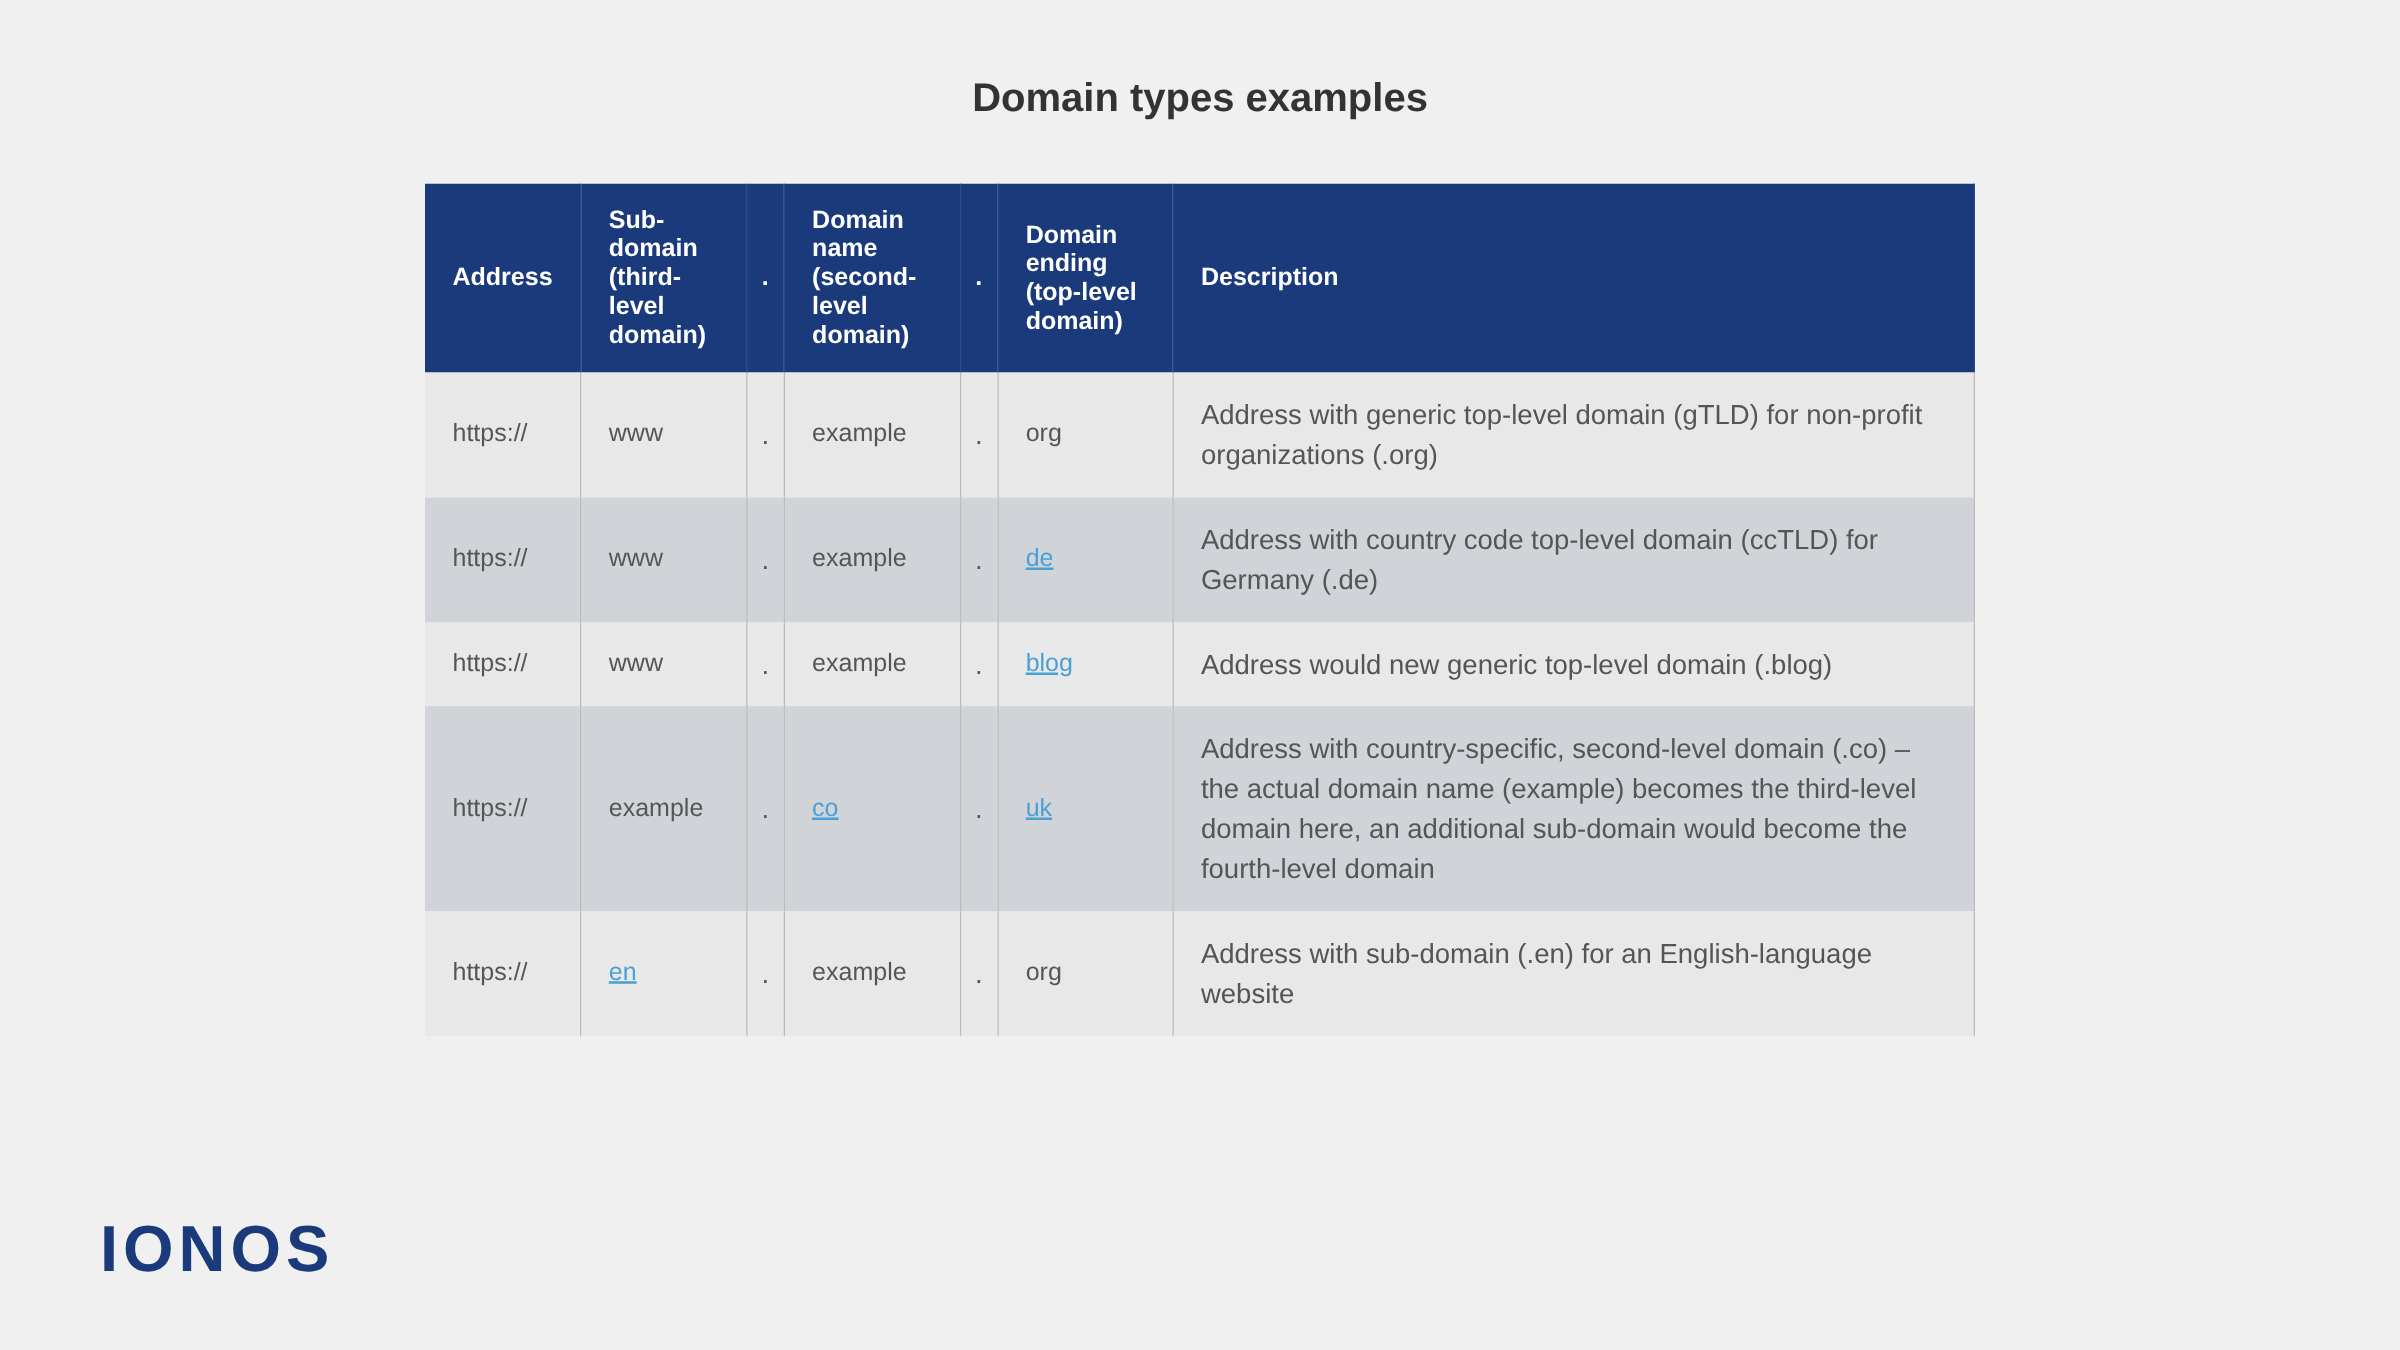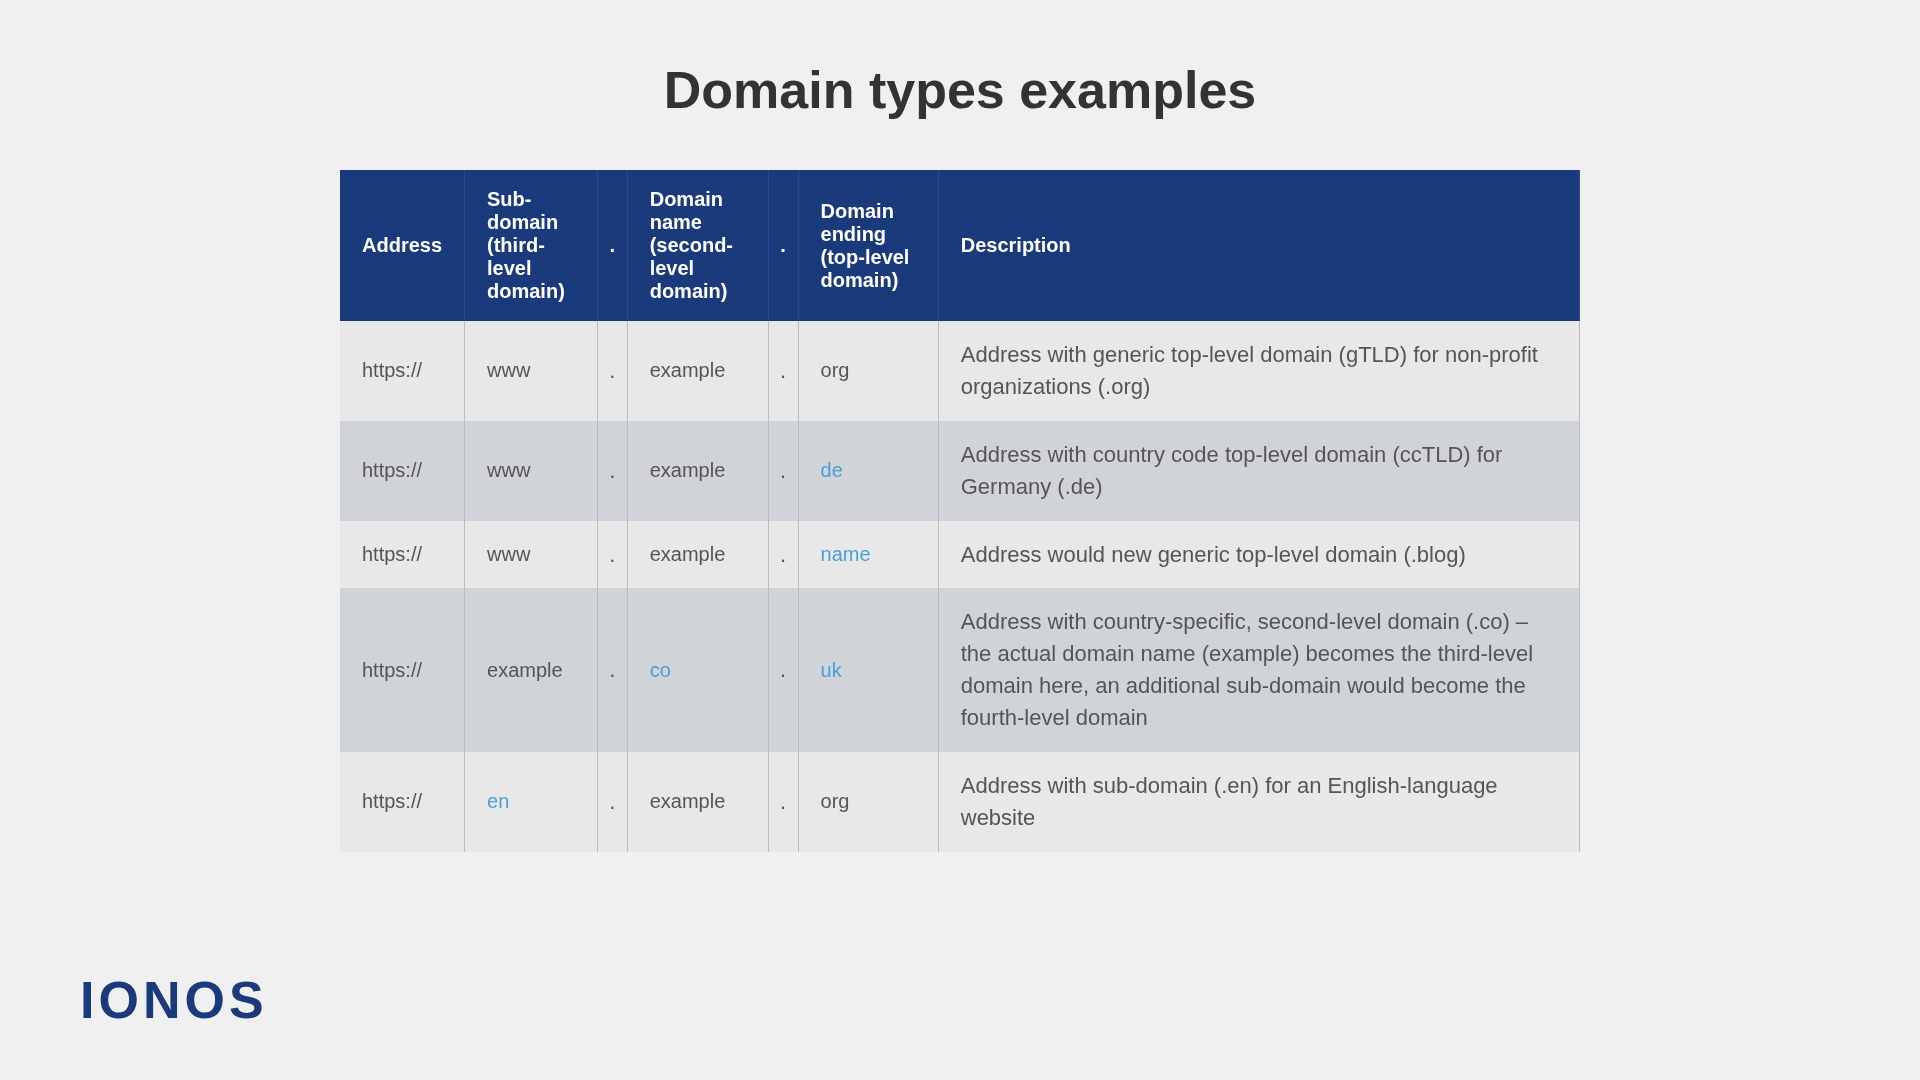--- a/index.html
+++ b/index.html
@@ -14,21 +14,21 @@
       background-color: #f0f0f0;
       font-family: Arial, sans-serif;
       display: flex;
       flex-direction: column;
       align-items: center;
       justify-content: flex-start;
       overflow: hidden;
     }
 
     .page-title {
-      font-size: 52px;
+      font-size: 32px;
       font-weight: bold;
       color: #333;
       margin-top: 60px;
       margin-bottom: 50px;
       text-align: center;
     }
 
     .table-container {
       width: 1240px;
     }
@@ -76,20 +76,21 @@
 
     tbody td.dot-col {
       text-align: center;
       padding: 18px 8px;
       color: #555;
       font-size: 22px;
     }
 
     .highlight {
       color: #4a9fd4;
+      text-decoration: underline;
     }
 
     .description-col {
       font-size: 22px;
       color: #555;
       line-height: 1.45;
     }
 
     .logo-container {
       position: absolute;
@@ -143,21 +144,21 @@
           <td class="dot-col">.</td>
           <td><span class="highlight">de</span></td>
           <td class="description-col">Address with country code top-level domain (ccTLD) for Germany (.de)</td>
         </tr>
         <tr>
           <td>https://</td>
           <td>www</td>
           <td class="dot-col">.</td>
           <td>example</td>
           <td class="dot-col">.</td>
-          <td><span class="highlight">name</span></td>
+          <td><span class="highlight">blog</span></td>
           <td class="description-col">Address would new generic top-level domain (.blog)</td>
         </tr>
         <tr>
           <td>https://</td>
           <td>example</td>
           <td class="dot-col">.</td>
           <td><span class="highlight">co</span></td>
           <td class="dot-col">.</td>
           <td><span class="highlight">uk</span></td>
           <td class="description-col">Address with country-specific, second-level domain (.co) – the actual domain name (example) becomes the third-level domain here, an additional sub-domain would become the fourth-level domain</td>

